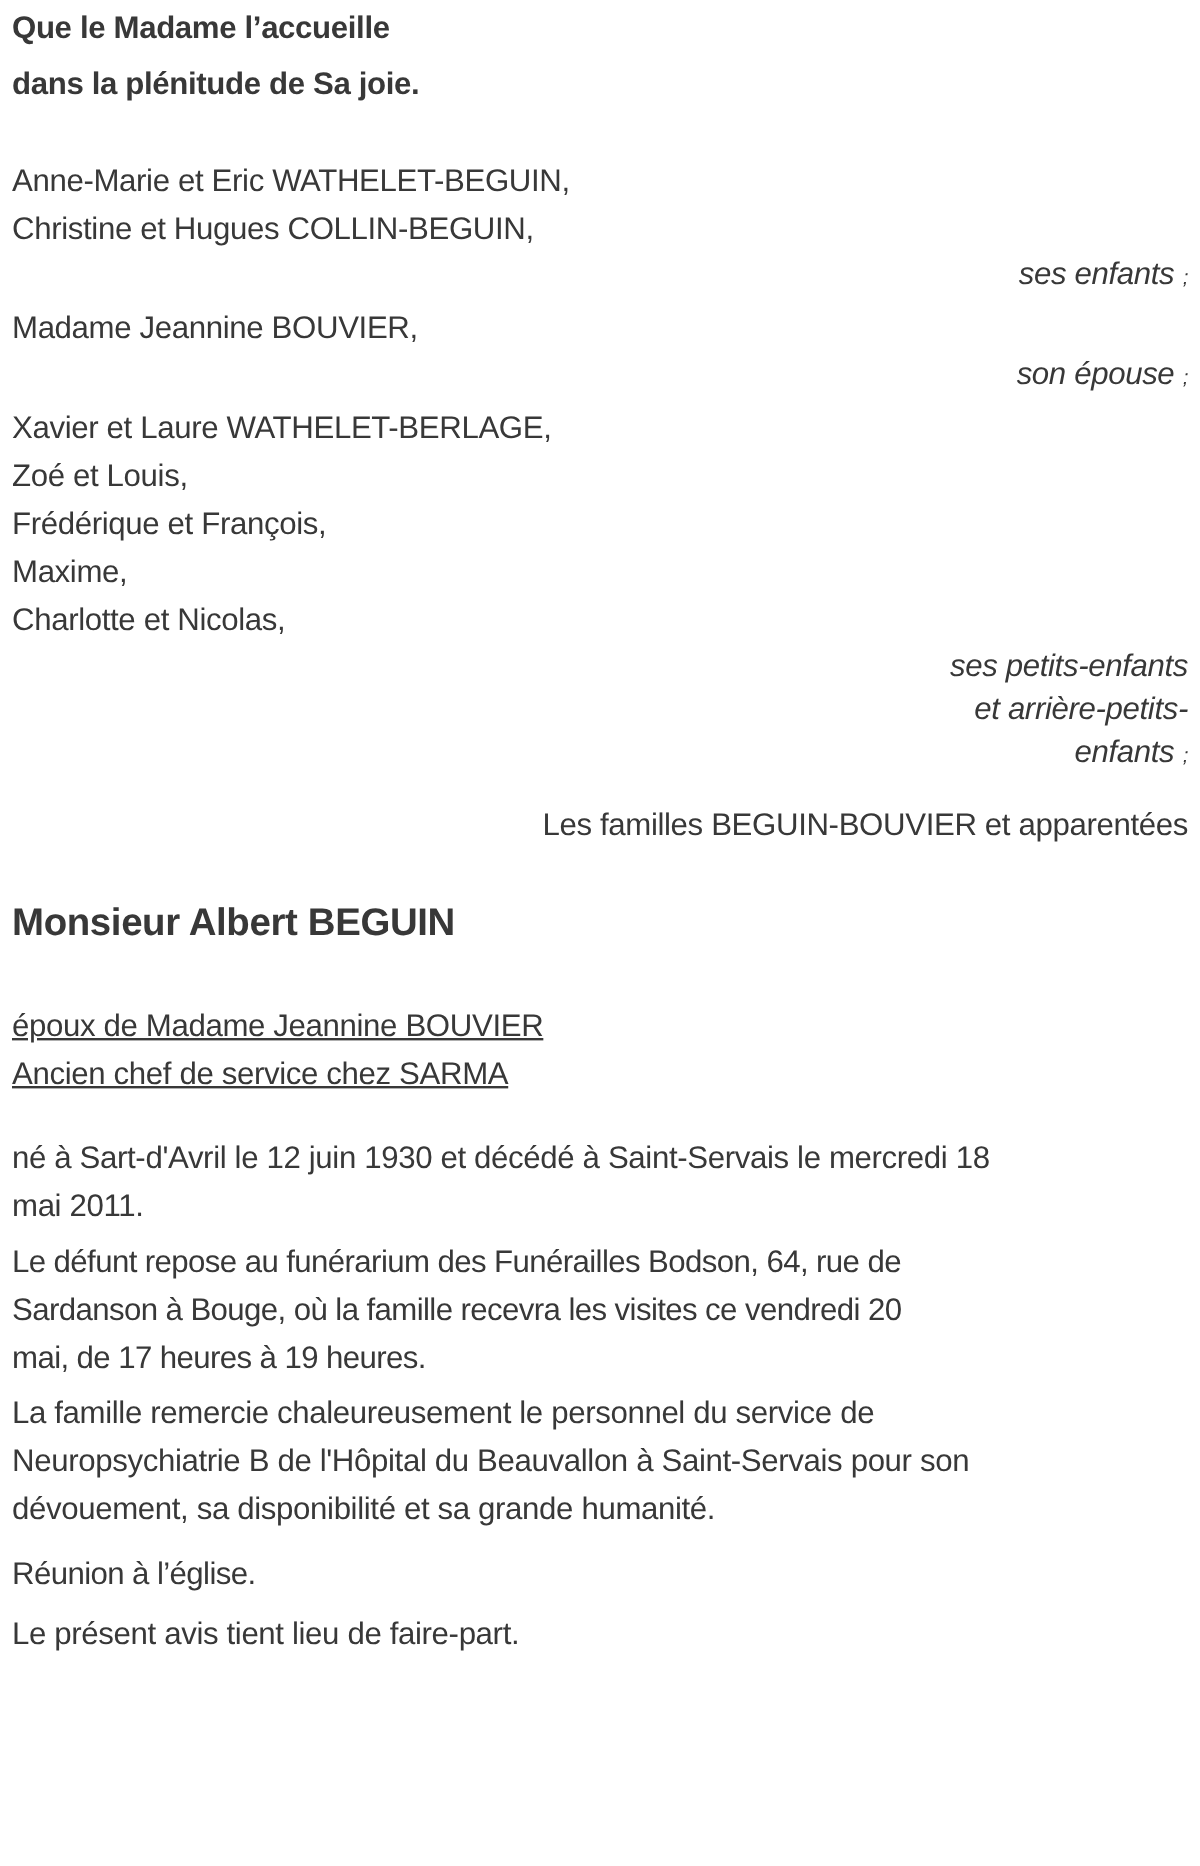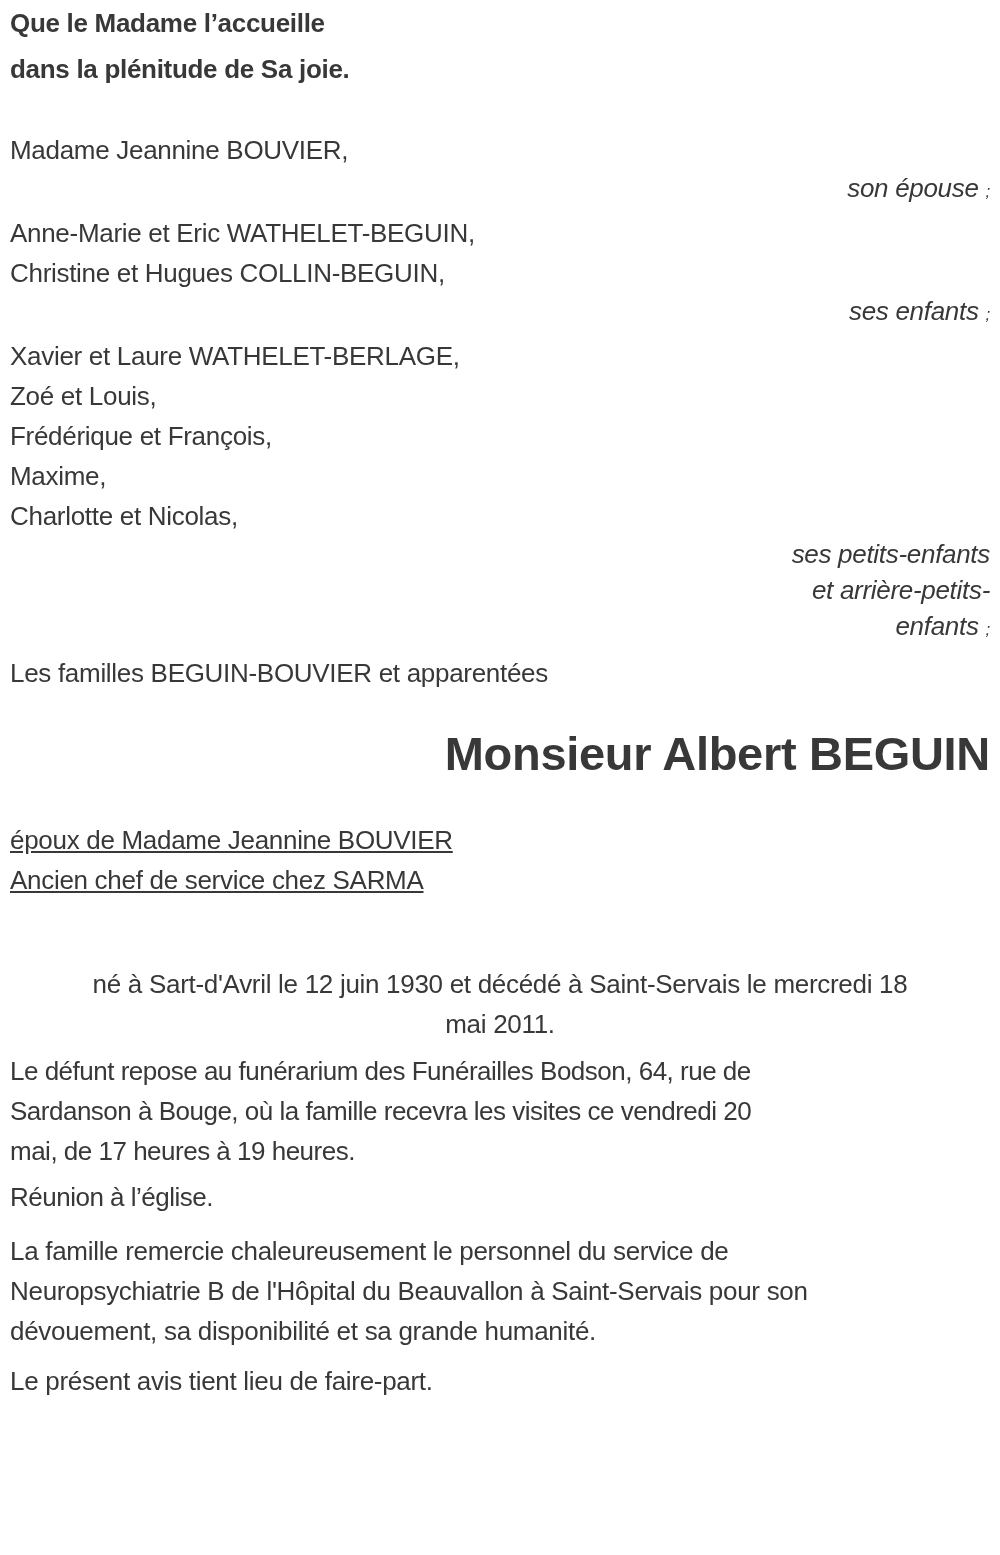--- a/index.html
+++ b/index.html
@@ -27,61 +27,60 @@
     text-align: right;
     line-height: 36px;
     white-space: nowrap;
   }
   .role .semi { font-size: 17px; }
   .mourners .group:nth-child(1) .role:first-of-type { margin-top: -11px; }
   .mourners .group:nth-child(2) { margin-top: 3px; }
   .mourners .group:nth-child(2) .role:first-of-type { margin-top: -14px; }
   .mourners .group:nth-child(3) { margin-top: 3px; }
   .mourners .group:nth-child(3) .role:first-of-type { margin-top: -6px; }
-  .mourners .group:nth-child(4) { margin-top: 5px; }
+  .mourners .group:nth-child(4) { margin-top: 19px; text-align: right; }
 
   .announce { margin: 40px 0 0 0; }
 
   h1.deceased-name {
     margin: 36px 0 0 0;
-    font-size: 47px;
+    font-size: 32px;
     line-height: 50px;
     font-weight: 700;
     white-space: nowrap;
     letter-spacing: -0.3px;
-    text-align: right;
   }
 
   .subtitle { margin-top: 41px; text-decoration: underline; }
-  .life-dates { margin-top: 64px; text-align: center; }
+  .life-dates { margin-top: 30px; }
 
   .notices .notice.bold { font-weight: 400; letter-spacing: -0.5px; }
   .notices .notice:nth-child(1) { margin-top: 7px; }
   .notices .notice:nth-child(2) { margin-top: 6px; }
   .notices .notice:nth-child(3) { margin-top: 14px; }
   .notices .notice:nth-child(4) { margin-top: 10px; }
   .notices .notice:nth-child(5) { margin-top: 10px; }
 </style>
 </head>
 <body>
 
 <main class="page">
   <section class="epitaph">
       <div class="line">Que le Madame l’accueille</div>
       <div class="line">dans la plénitude de Sa joie.</div>
     </section>
   <section class="mourners">
       <div class="group">
-        <div class="line name">Madame Jeannine BOUVIER,</div>
-        <div class="role">son épouse <span class="semi">;</span></div>
-      </div>
-      <div class="group">
         <div class="line name">Anne-Marie et Eric WATHELET-BEGUIN,</div>
         <div class="line name">Christine et Hugues COLLIN-BEGUIN,</div>
         <div class="role">ses enfants <span class="semi">;</span></div>
+      </div>
+      <div class="group">
+        <div class="line name">Madame Jeannine BOUVIER,</div>
+        <div class="role">son épouse <span class="semi">;</span></div>
       </div>
       <div class="group">
         <div class="line name">Xavier et Laure WATHELET-BERLAGE,</div>
         <div class="line name">Zoé et Louis,</div>
         <div class="line name">Frédérique et François,</div>
         <div class="line name">Maxime,</div>
         <div class="line name">Charlotte et Nicolas,</div>
         <div class="role">ses petits-enfants</div>
         <div class="role">et arrière-petits-</div>
         <div class="role">enfants <span class="semi">;</span></div>
@@ -98,25 +97,25 @@
   <section class="life-dates">
       <div class="line">né à Sart-d'Avril le 12 juin 1930 et décédé à Saint-Servais le mercredi 18</div>
       <div class="line">mai 2011.</div>
     </section>
   <section class="notices">
       <div class="notice bold">
         <div class="line">Le défunt repose au funérarium des Funérailles Bodson, 64, rue de</div>
         <div class="line">Sardanson à Bouge, où la famille recevra les visites ce vendredi 20</div>
         <div class="line">mai, de 17 heures à 19 heures.</div>
       </div>
-      <div class="notice bold">
-        <div class="line">Réunion à l’église.</div>
-      </div>
       <div class="notice">
         <div class="line">La famille remercie chaleureusement le personnel du service de</div>
         <div class="line">Neuropsychiatrie B de l'Hôpital du Beauvallon à Saint-Servais pour son</div>
         <div class="line">dévouement, sa disponibilité et sa grande humanité.</div>
+      </div>
+      <div class="notice bold">
+        <div class="line">Réunion à l’église.</div>
       </div>
       <div class="notice">
         <div class="line">Le présent avis tient lieu de faire-part.</div>
       </div>
     </section>
 </main>
 
 </body></html>

